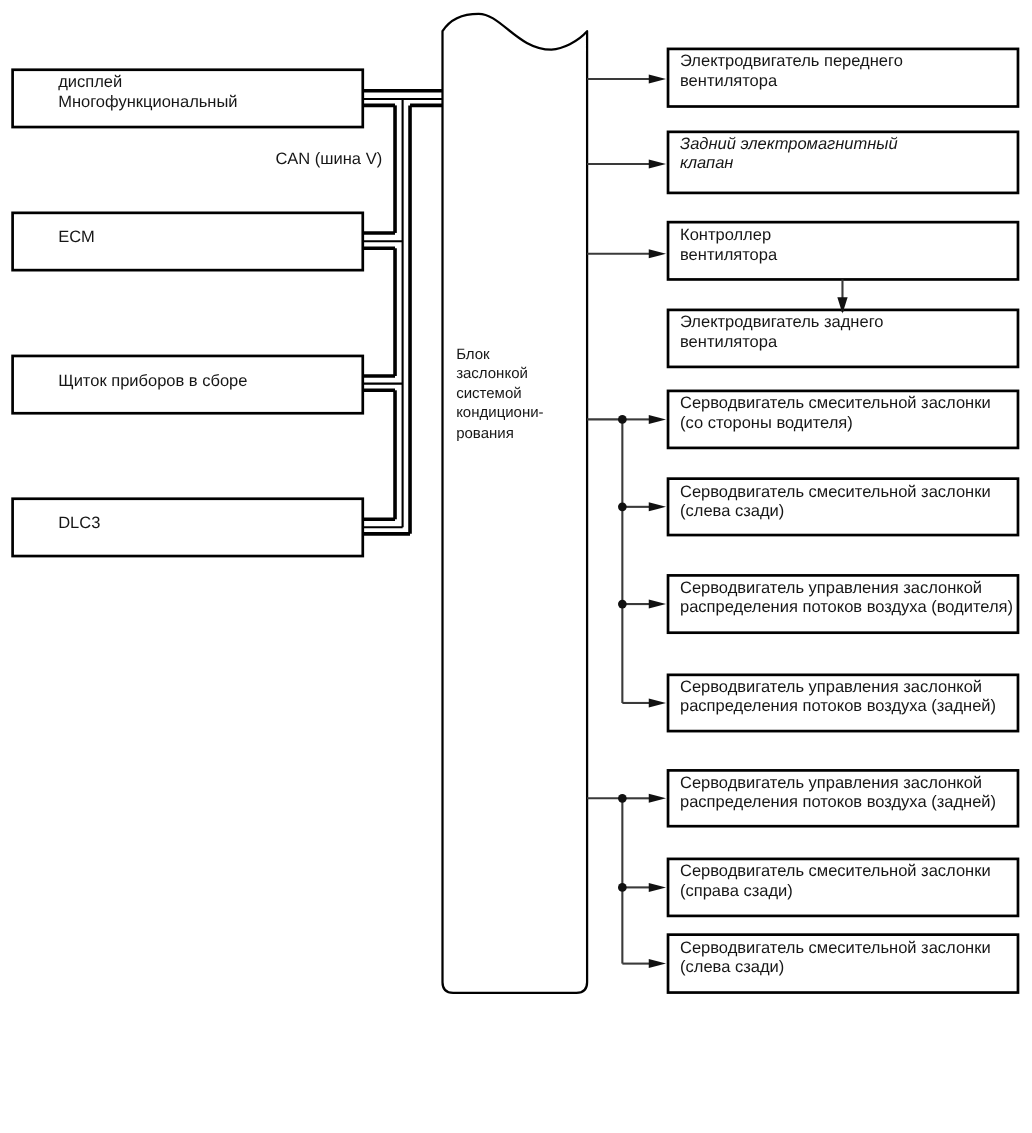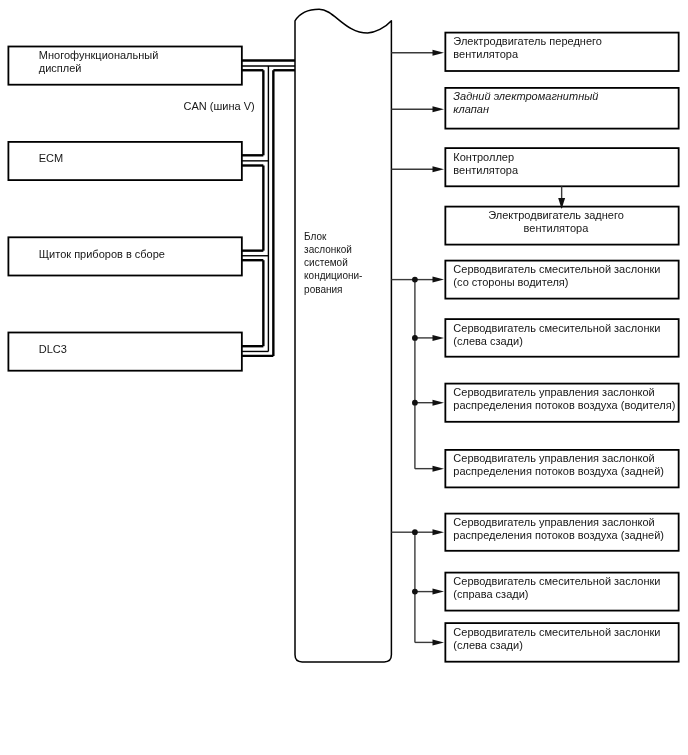--- a/index.html
+++ b/index.html
@@ -83,22 +83,22 @@
     <path d="M444.00 532.20 L432.50 529.20 L432.50 535.20 Z" fill="#111"></path>
     <path d="M414.90 591.60 H433.50" stroke="#3a3a3a" stroke-width="1.4" fill="none"></path>
     <path d="M444.00 591.60 L432.50 588.60 L432.50 594.60 Z" fill="#111"></path>
     <path d="M414.90 642.40 H433.50" stroke="#3a3a3a" stroke-width="1.4" fill="none"></path>
     <path d="M444.00 642.40 L432.50 639.40 L432.50 645.40 Z" fill="#111"></path>
     <circle cx="414.90" cy="532.20" r="2.9" fill="#111"></circle>
     <circle cx="414.90" cy="591.60" r="2.9" fill="#111"></circle>
   </svg>
   <div class="node left-node" style="left:8.40px;top:46.50px;width:233.45px;height:38.20px;">
     <div class="txt" style="top:2.60px;">
+      <div>дисплей</div>
       <div>Многофункциональный</div>
-      <div>дисплей</div>
     </div>
   </div>
   <div class="node left-node" style="left:8.40px;top:141.90px;width:233.45px;height:38.20px;padding-left:28px;">
     <div class="txt" style="top:10.45px;">
       <div>ECM</div>
     </div>
   </div>
   <div class="node left-node" style="left:8.40px;top:237.30px;width:233.45px;height:38.20px;">
     <div class="txt" style="top:10.45px;">
       <div>Щиток приборов в сборе</div>
@@ -121,21 +121,21 @@
       <div>клапан</div>
     </div>
   </div>
   <div class="node right-node" style="left:445.35px;top:148.10px;width:233.30px;height:38.20px;padding-left:20px;">
     <div class="txt" style="top:2.60px;">
       <div>Контроллер</div>
       <div>вентилятора</div>
     </div>
   </div>
   <div class="node right-node" style="left:445.35px;top:206.60px;width:233.30px;height:38.00px;">
-    <div class="txt" style="top:2.60px;text-align:center;">
+    <div class="txt" style="top:2.60px;">
       <div>Электродвигатель заднего</div>
       <div>вентилятора</div>
     </div>
   </div>
   <div class="node right-node" style="left:445.35px;top:260.60px;width:233.30px;height:38.00px;">
     <div class="txt" style="top:2.60px;">
       <div>Серводвигатель смесительной заслонки</div>
       <div>(со стороны водителя)</div>
     </div>
   </div>

